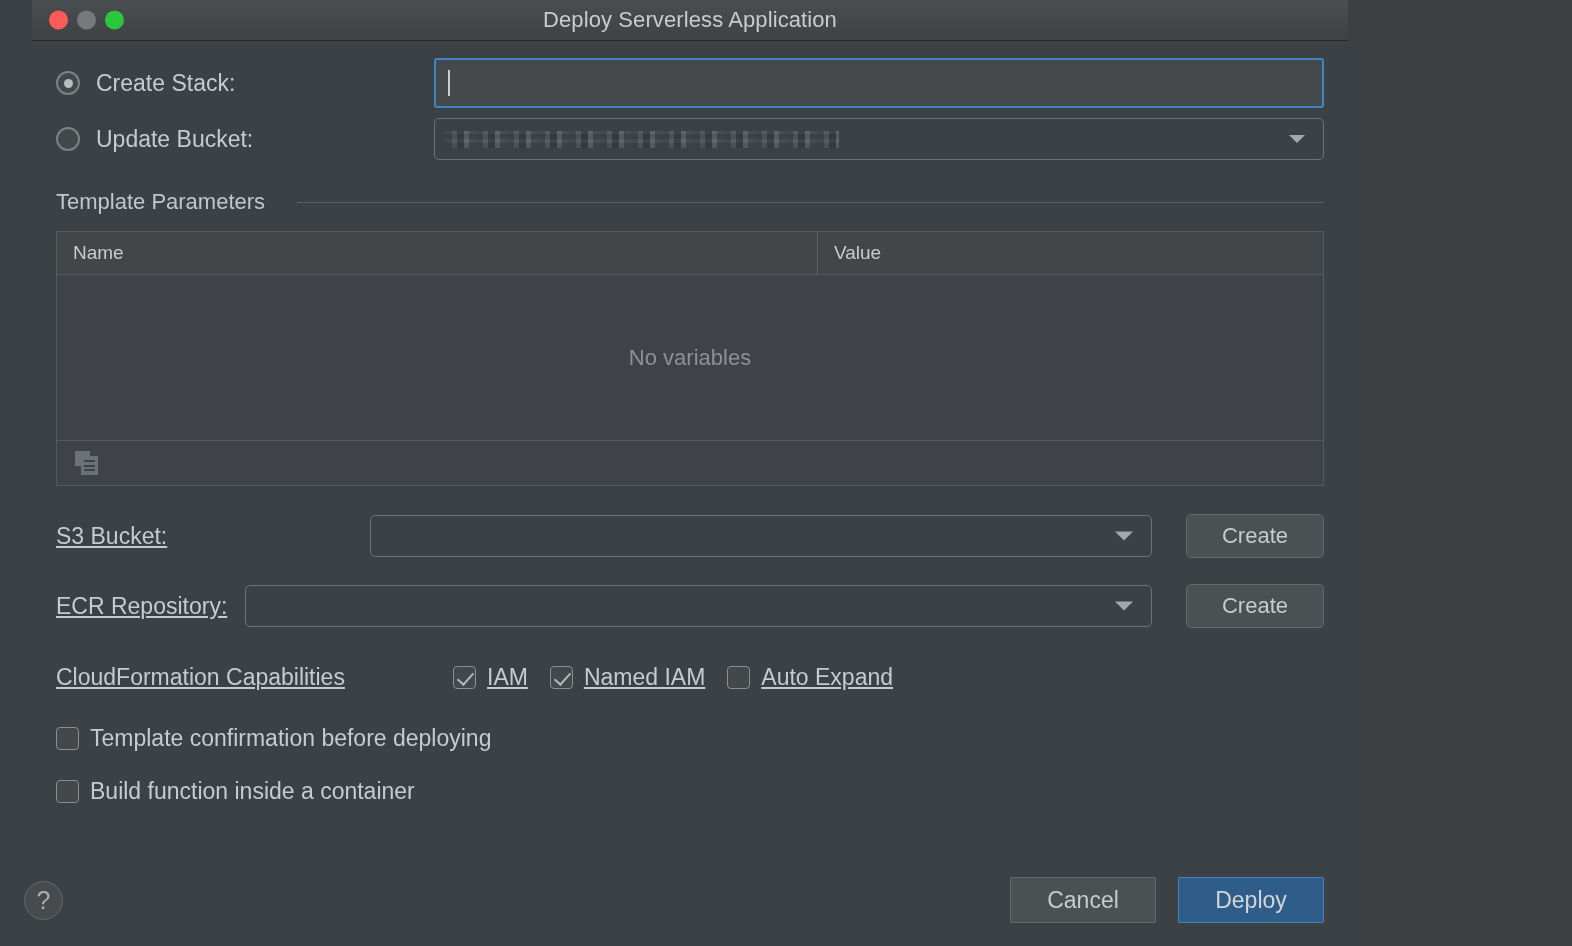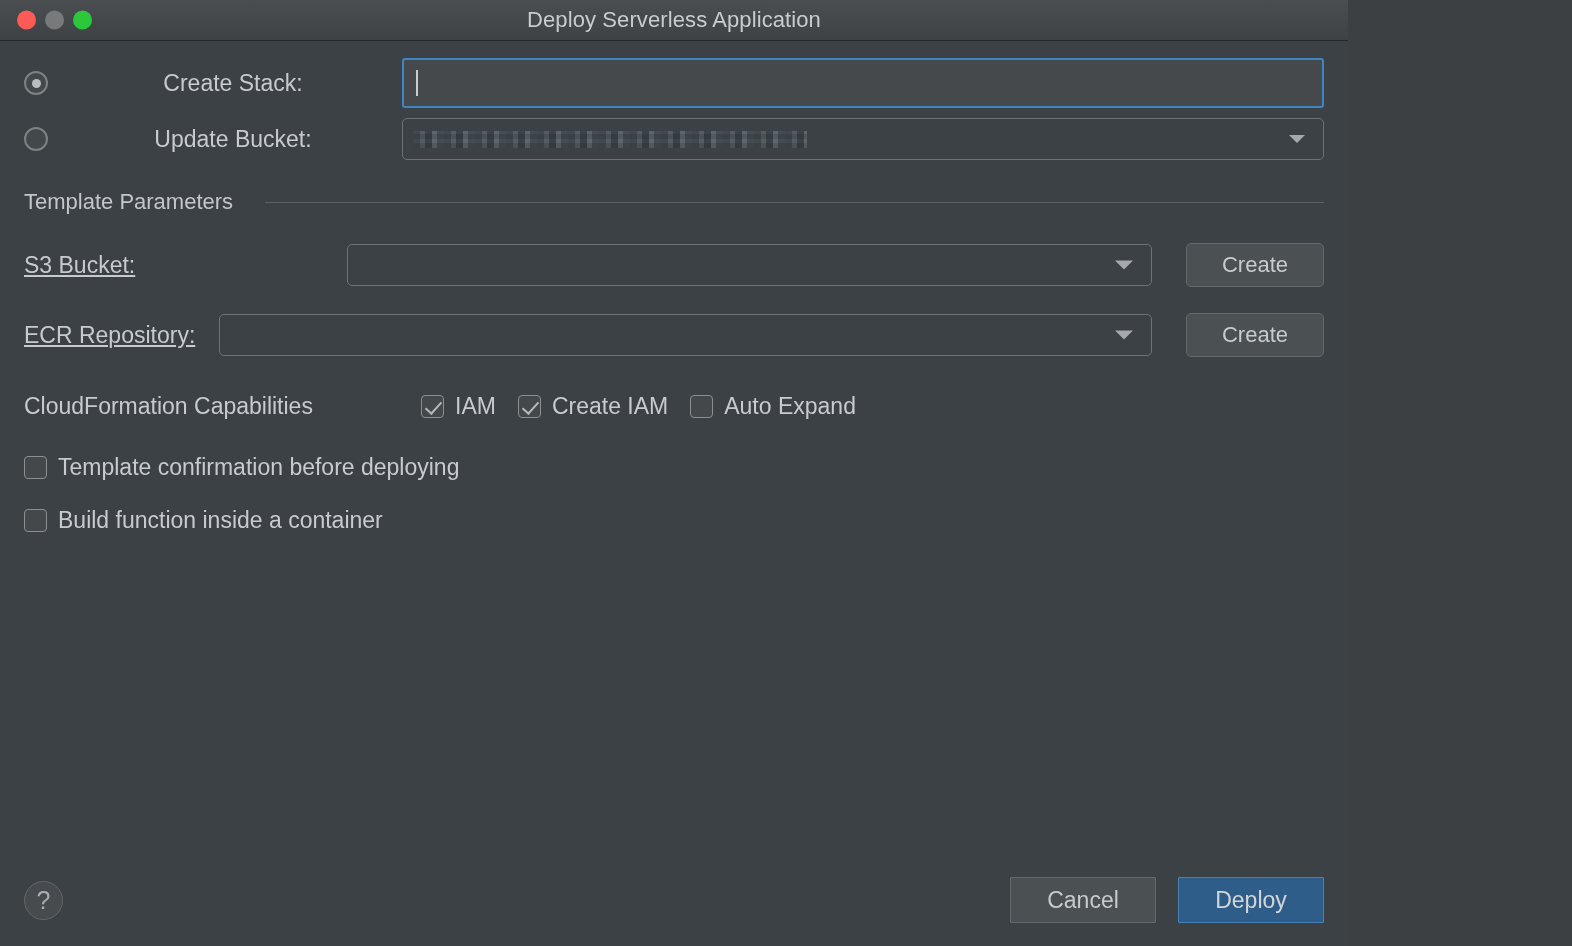--- a/index.html
+++ b/index.html
@@ -10,20 +10,21 @@
     font-family: "Liberation Sans", sans-serif;
     overflow: hidden;
   }
 
   #dialog {
     position: relative;
     width: 1348px;
     height: 946px;
     background: #3c4145;
     color: #c8cbcd;
+    padding-left: 32px;
   }
 
   
   .titlebar {
     position: relative;
     height: 41px;
     background: linear-gradient(#4a4e51, #3e4245);
     border-bottom: 1px solid #26292b;
     display: flex;
     align-items: center;
@@ -49,21 +50,21 @@
 
   
   .body { padding: 0 24px; }
 
   .row {
     display: flex;
     align-items: center;
   }
 
   
-  .radio-row { height: 56px; text-align: center; }
+  .radio-row { height: 56px; }
   .radio-row.first { margin-top: 14px; }
   .radio {
     width: 24px; height: 24px;
     border-radius: 50%;
     border: 2px solid #7d8285;
     background: #43484b;
     position: relative;
     flex: 0 0 auto;
     margin-right: 16px;
   }
@@ -260,20 +261,21 @@
     align-items: center;
     justify-content: center;
     cursor: default;
   }
 
   
   .caps-row {
     display: flex;
     align-items: center;
     margin-top: 36px;
+    text-decoration: underline;
   }
   .caps-label {
     font-size: 23px;
     color: #c8cbcd;
     width: 397px;
   }
   .cb-item {
     display: flex;
     align-items: center;
     margin-right: 22px;
@@ -382,20 +384,39 @@
         <span class="redacted"></span>
         <span class="arrow"></span>
       </div>
     </div>
 
     <div class="section-head">
       <span class="label">Template Parameters</span>
       <span class="rule"></span>
     </div>
 
+    <div class="table-wrap">
+      <div class="table-head">
+        <div class="th name">Name</div>
+        <div class="th value">Value</div>
+      </div>
+      <div class="table-body">
+        <span class="empty-text">No variables</span>
+      </div>
+      <div class="table-toolbar">
+        <span class="copy-icon">
+          <span class="back"></span>
+          <span class="front">
+              <i></i>
+              <i></i>
+              <i></i>
+            </span>
+        </span>
+      </div>
+    </div>
 
     <div class="field-row">
       <span class="field-label s3">S3 Bucket:</span>
       <div class="combo2 s3">
         <span class="arrow"></span>
       </div>
       <div class="btn">Create</div>
     </div>
 
     <div class="field-row second">
@@ -409,21 +430,21 @@
     <div class="caps-row">
       <span class="caps-label">CloudFormation Capabilities</span>
 
       <span class="cb-item">
         <span class="checkbox checked"></span>
         <span class="cb-label">IAM</span>
       </span>
 
       <span class="cb-item">
         <span class="checkbox checked"></span>
-        <span class="cb-label">Create IAM</span>
+        <span class="cb-label">Named IAM</span>
       </span>
 
       <span class="cb-item">
         <span class="checkbox"></span>
         <span class="cb-label">Auto Expand</span>
       </span>
     </div>
 
     <div class="opt-row first">
       <span class="checkbox"></span>

